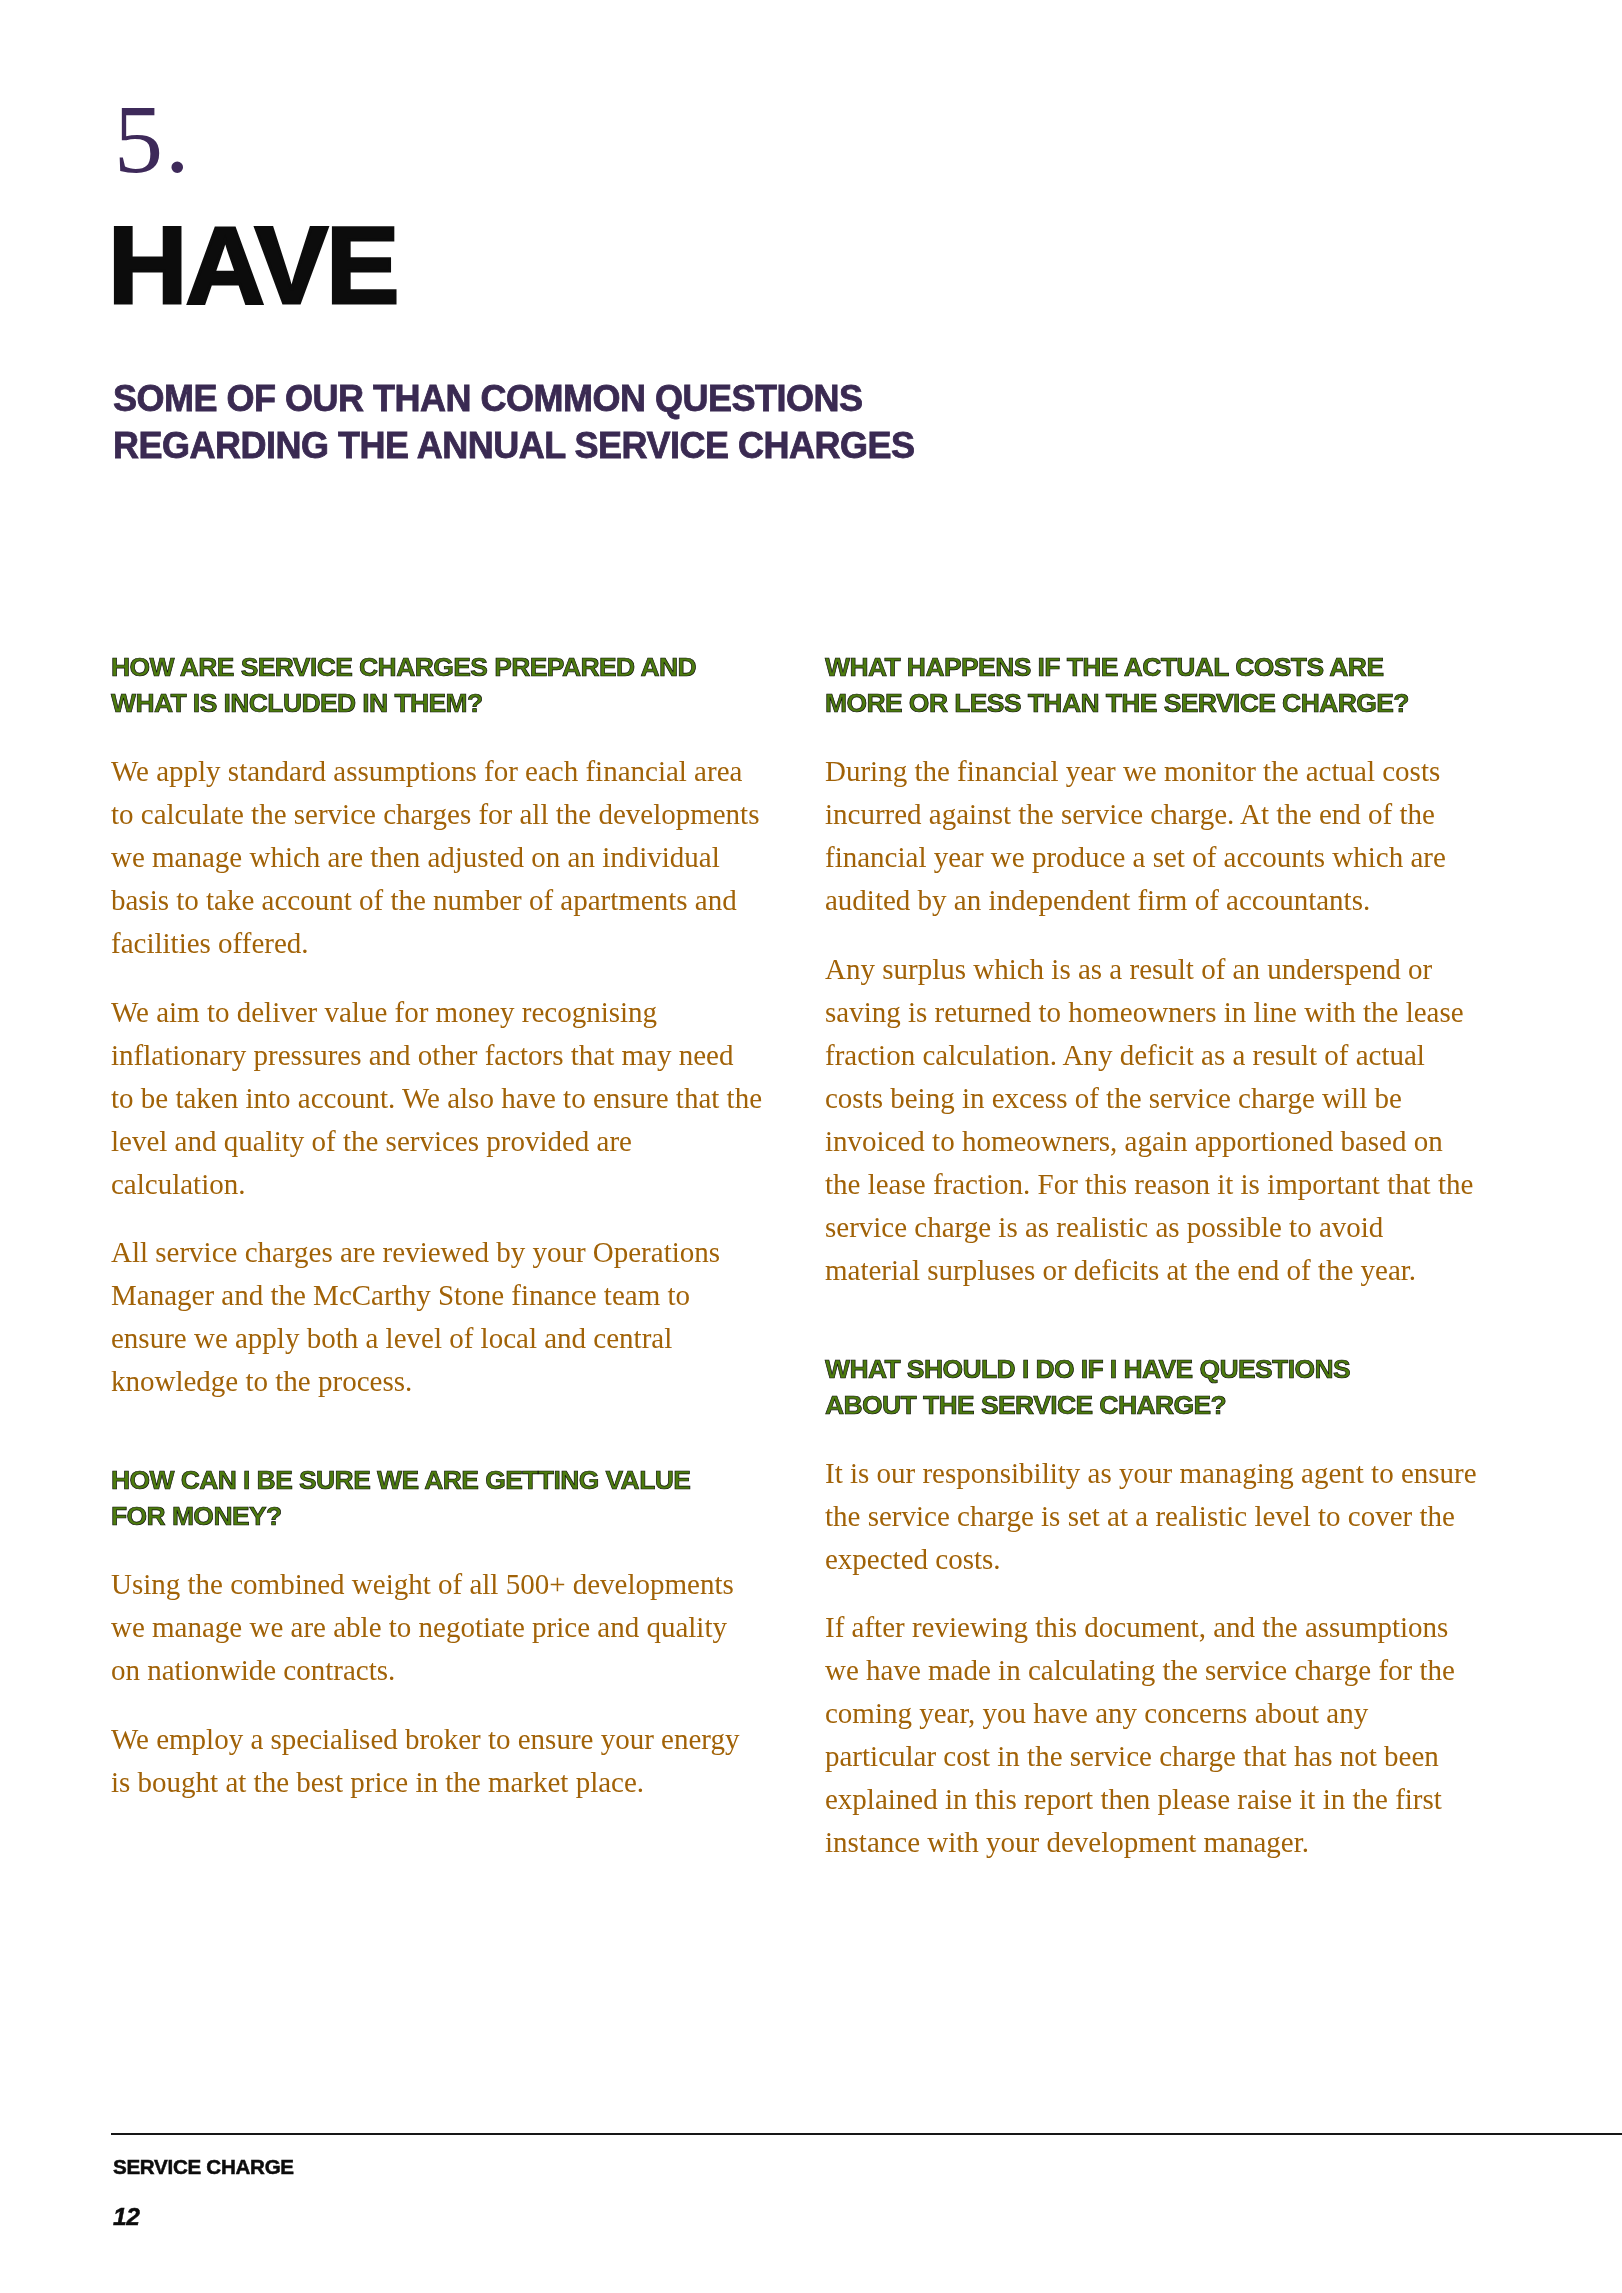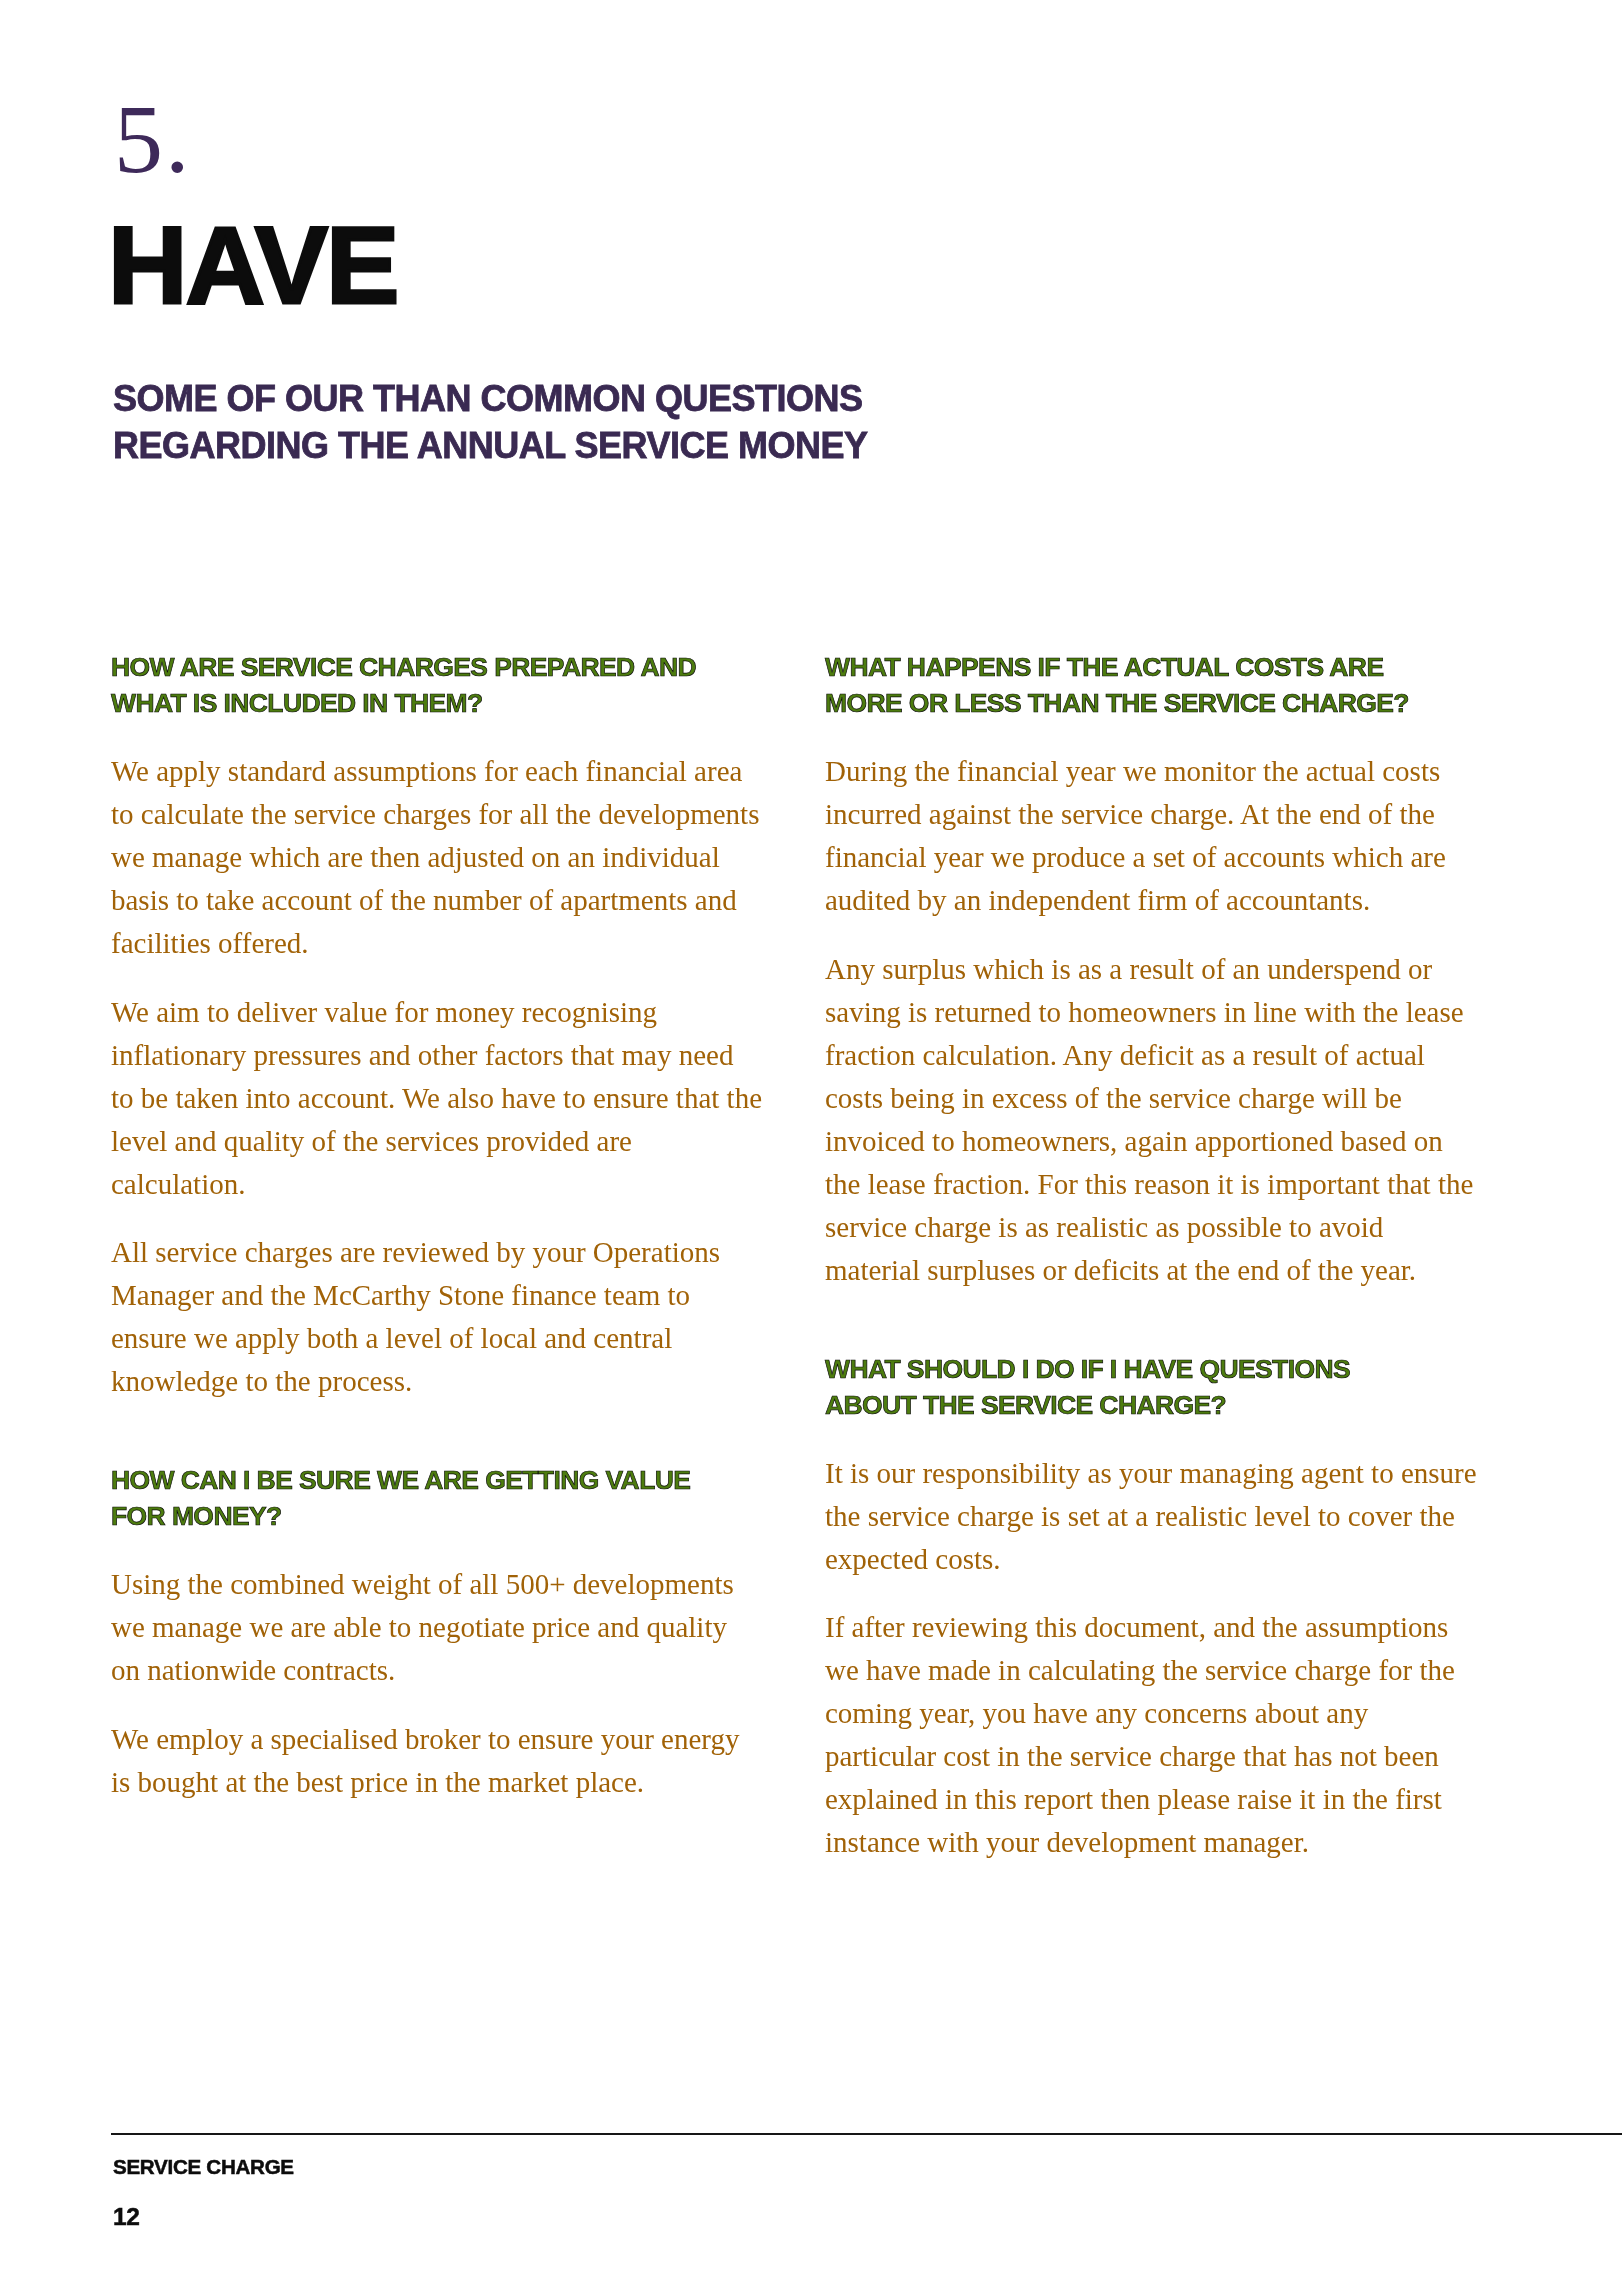--- a/index.html
+++ b/index.html
@@ -106,35 +106,36 @@
   .page-number {
     position: absolute;
     left: 113px;
     top: 2202px;
     font-family: "Liberation Sans", sans-serif;
     font-size: 24.5px;
     line-height: 29px;
     font-weight: 700;
     color: #0c0c0c;
     letter-spacing: -0.3px;
+    font-style: italic;
     -webkit-text-stroke: 0.5px #0c0c0c;
   }
 </style>
 </head>
 <body>
 
 <div class="page">
 
   <div class="section-number">5.</div>
 
   <h1 class="page-title" style="margin:0;">HAVE</h1>
 
   <div class="page-subtitle">
     <div>SOME OF OUR THAN COMMON QUESTIONS</div>
-    <div>REGARDING THE ANNUAL SERVICE MONEY</div>
+    <div>REGARDING THE ANNUAL SERVICE CHARGES</div>
   </div>
 
   <div class="col col-left">
 
     <div class="faq-section">
       <h3 class="question">
         <div>HOW ARE SERVICE CHARGES PREPARED AND</div>
         <div>WHAT IS INCLUDED IN THEM?</div>
       </h3>
       <p class="answer">We apply standard assumptions for each financial area to calculate the service charges for all the developments we manage which are then adjusted on an individual basis to take account of the number of apartments and facilities offered.</p>

